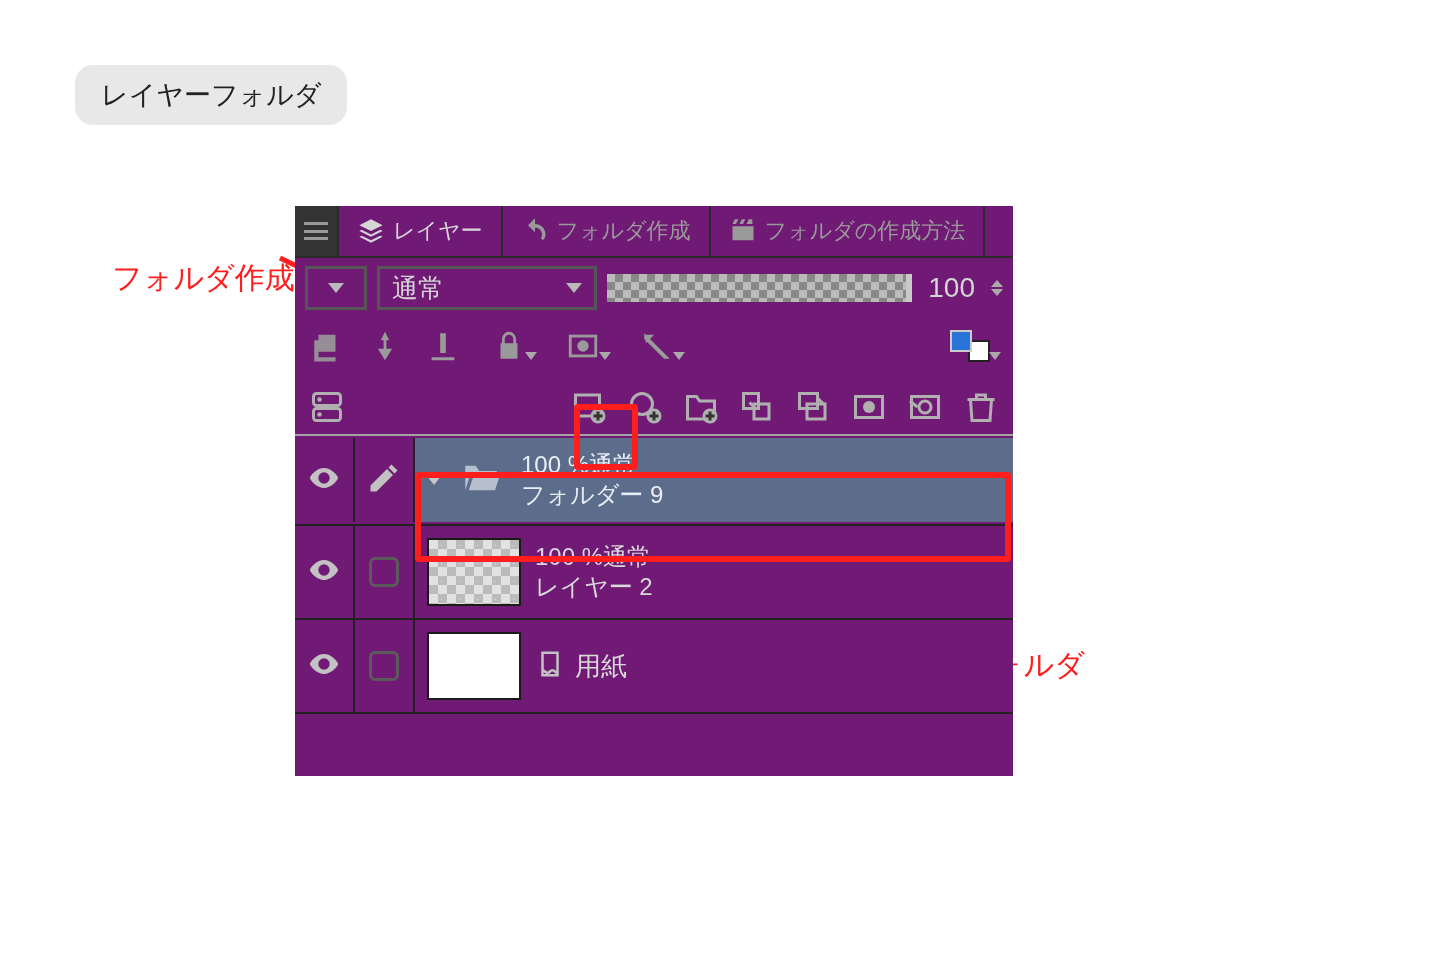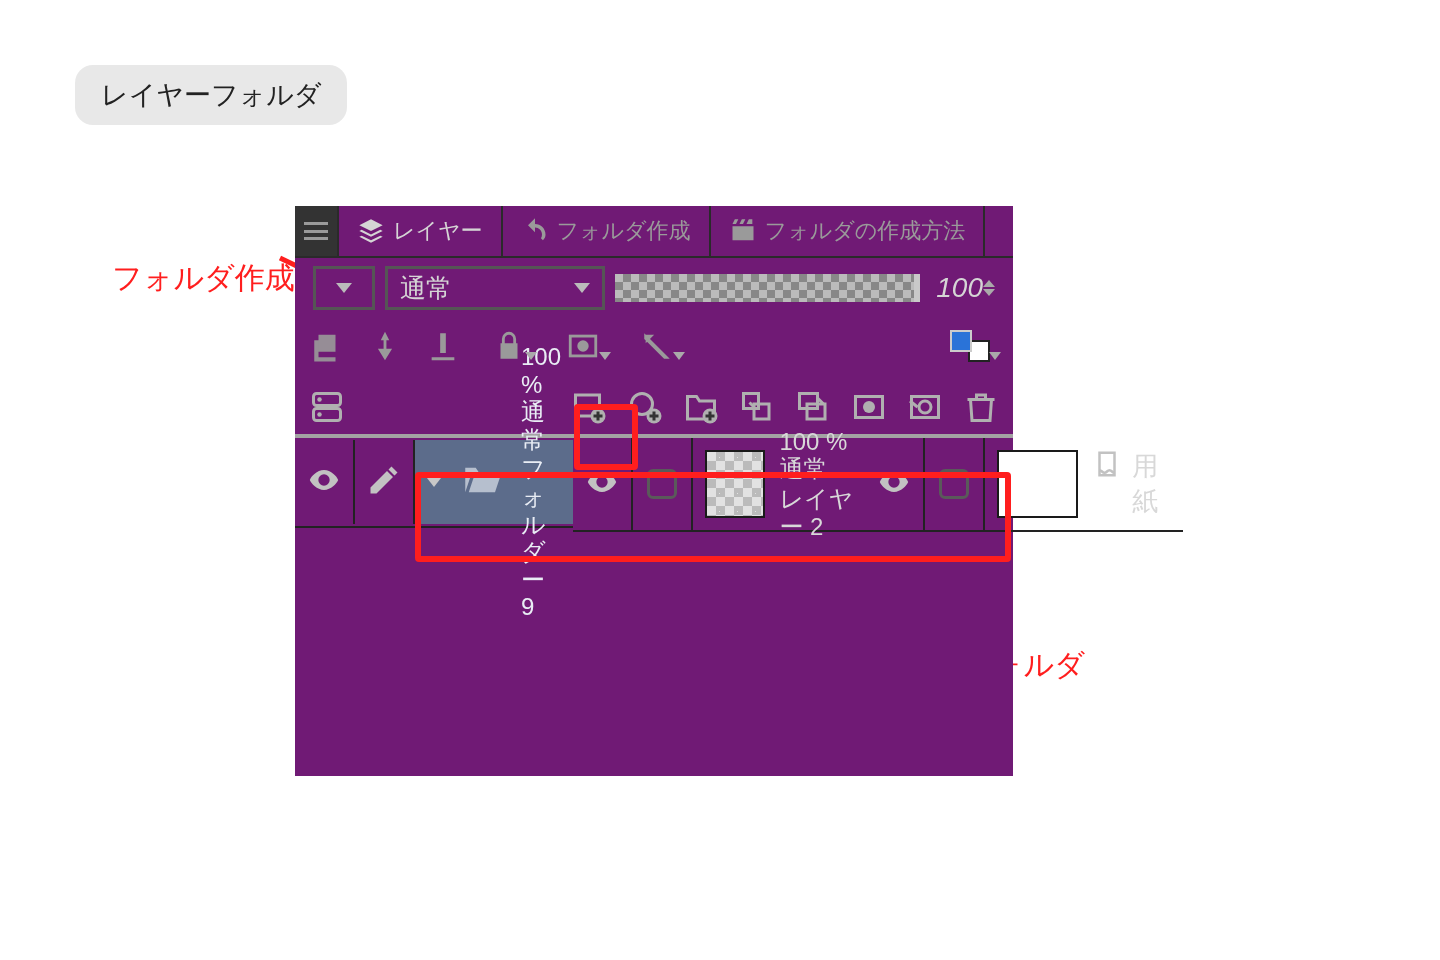--- a/index.html
+++ b/index.html
@@ -60,21 +60,21 @@
     white-space: nowrap;
   }
   .tab.active { color: #d5d5d5; }
   .tab-icon { width: 28px; height: 28px; display:flex;align-items:center;justify-content:center; }
   .tab-icon svg { fill: #9a9a9a; }
   .tab.active .tab-icon svg { fill: #d5d5d5; }
 
   
   .row2 {
     display: flex; align-items: center; gap: 10px;
-    padding: 6px 18px;
+    padding: 6px 10px;
     height: 60px;
   }
   .small-dropdown {
     width: 62px; height: 44px;
     border: 3px solid #555;
     display:flex;align-items:center;justify-content:center;
   }
   .chev { width:0;height:0;border-left:8px solid transparent;border-right:8px solid transparent;border-top:10px solid #bbb; }
   .blend-dropdown {
     flex: 0 0 220px; height: 44px;
@@ -94,21 +94,21 @@
     background-color:#bbb;
     position:relative;
   }
   .opacity-track::after{
     content:"";
     position:absolute; right:0; top:0; bottom:0; width:6px;
     background:#c9c9c9;
   }
   .opacity-val {
     font-size: 28px; color:#d5d5d5; margin-left:6px;
-    display:flex;align-items:center;gap:0;font-style:italic;
+    display:flex;align-items:center;gap:16px;
   }
   .spin {
     display:flex;flex-direction:column;gap:2px;
   }
   .spin .u{width:0;height:0;border-left:6px solid transparent;border-right:6px solid transparent;border-bottom:7px solid #aaa;}
   .spin .d{width:0;height:0;border-left:6px solid transparent;border-right:6px solid transparent;border-top:7px solid #aaa;}
 
   
   .toolbar {
     display:flex; align-items:center; gap:14px;
@@ -149,22 +149,22 @@
   }
   .abtn {
     width: 48px; height: 48px;
     display:flex;align-items:center;justify-content:center;
   }
   .abtn svg { fill:#b0b0b0; width:36px;height:36px; }
 
   
   .layers {
     flex:1;
-    display:flex;flex-direction:row;
-    border-top:4px solid #a3a3a3;
+    display:flex;flex-direction:column;
+    border-top:2px solid #a3a3a3;
   }
   .layer-row {
     display:flex; align-items:center;
     height: 94px;
     border-bottom: 2px solid #222;
   }
   .layer-row.folder-row { height: 90px; padding-top:2px; padding-bottom:2px; }
   .col-eye {
     width: 60px; display:flex;align-items:center;justify-content:center;
     border-right:2px solid #222;

